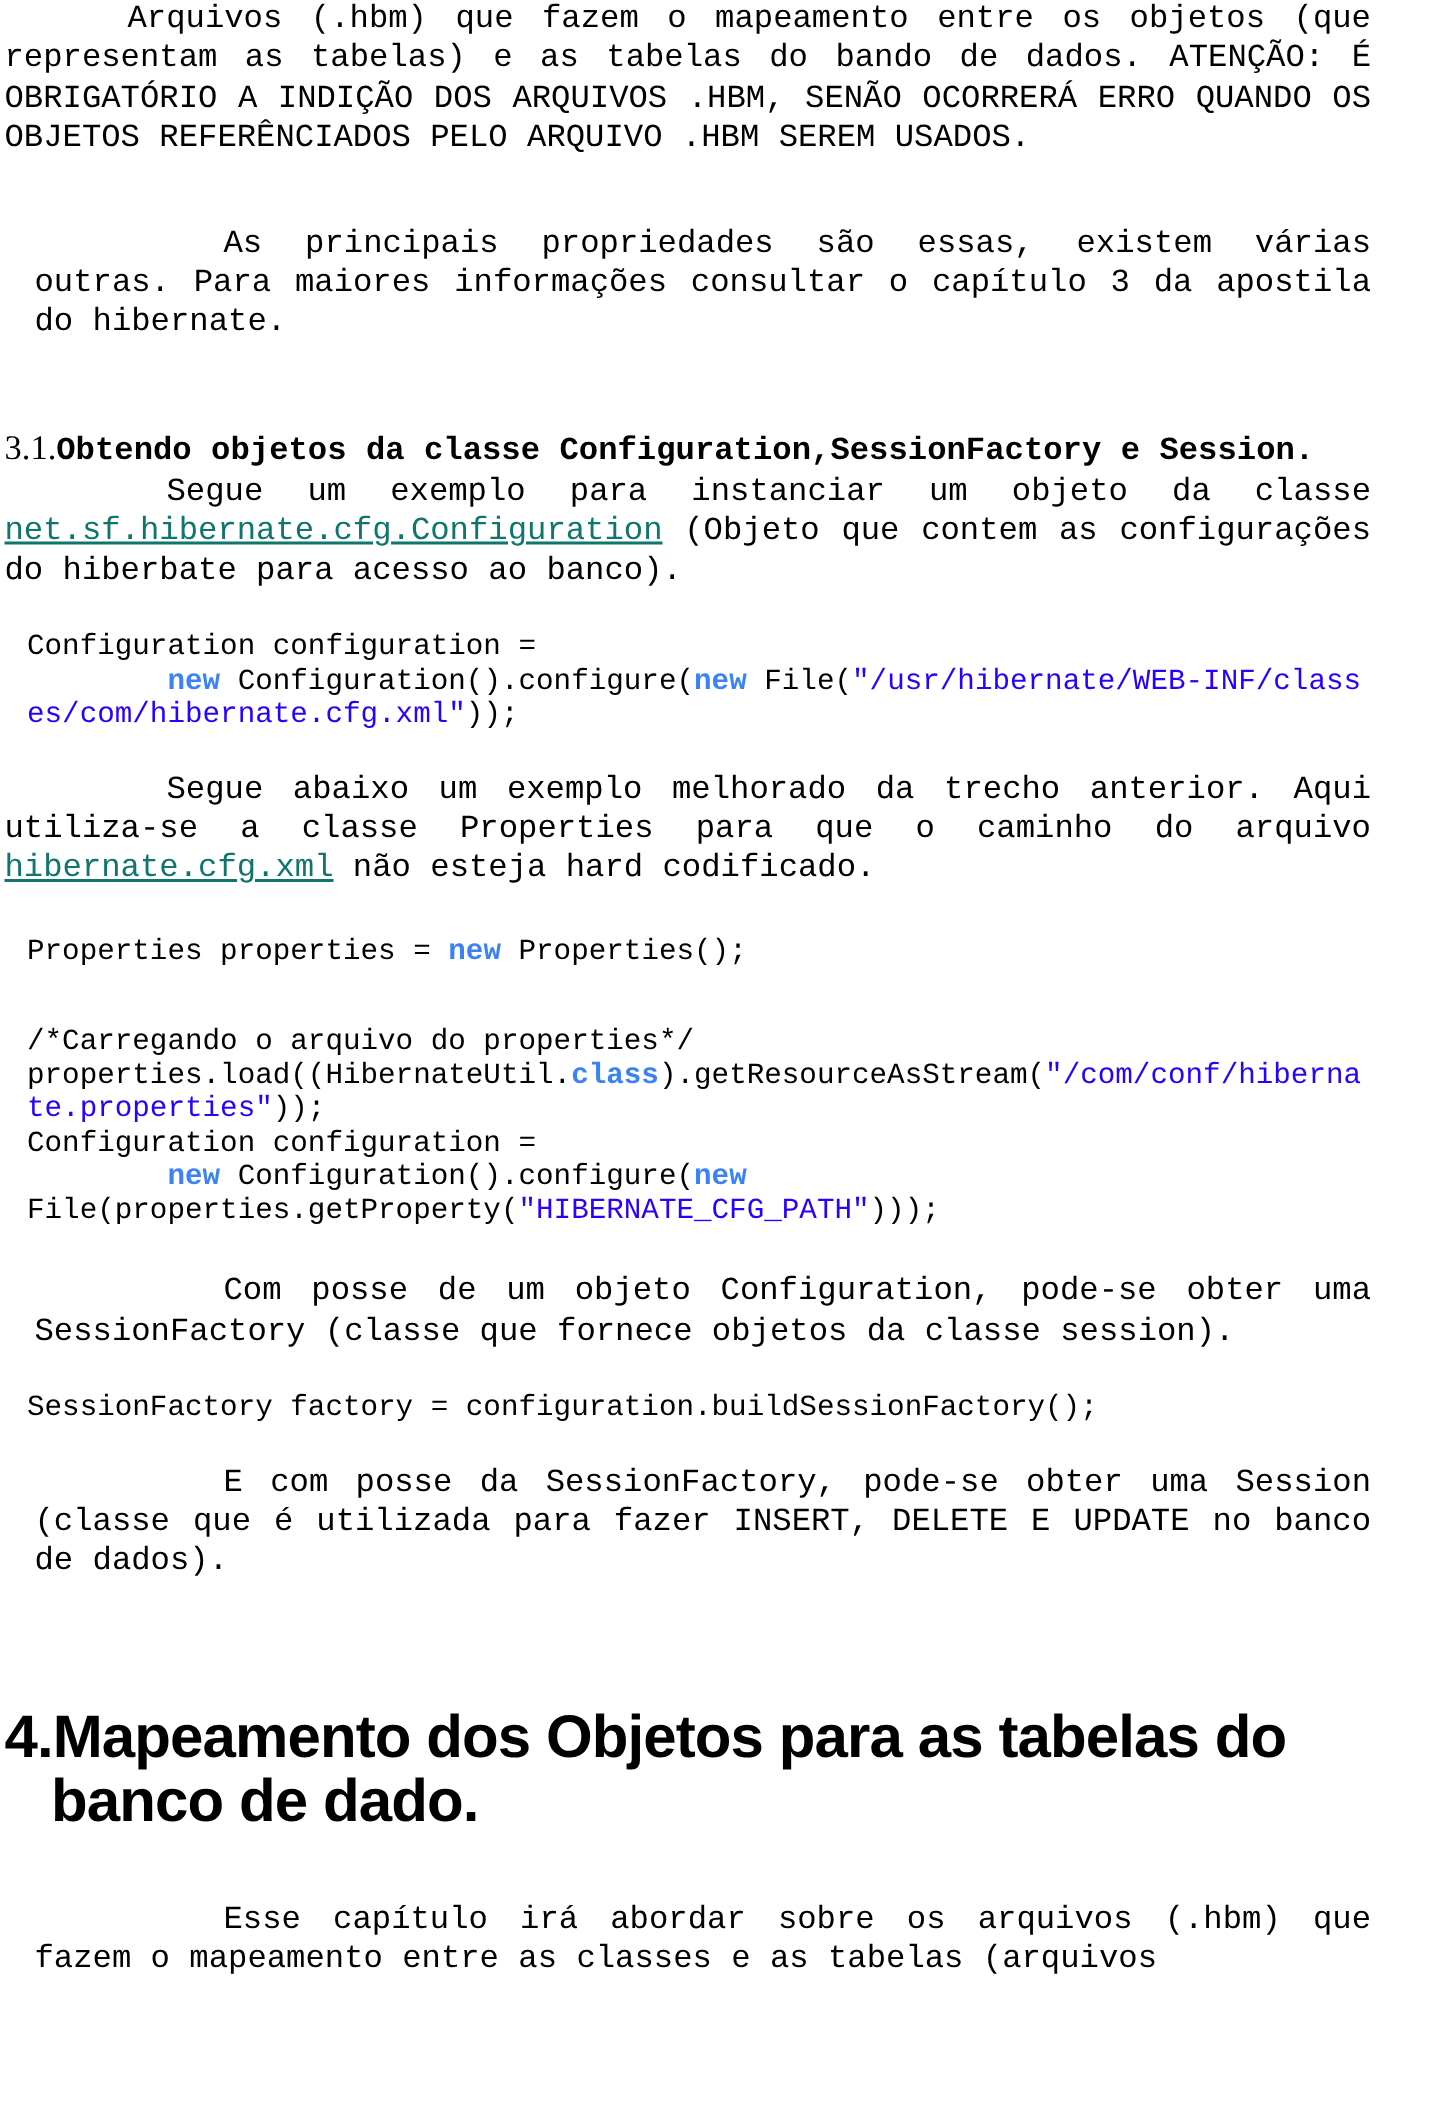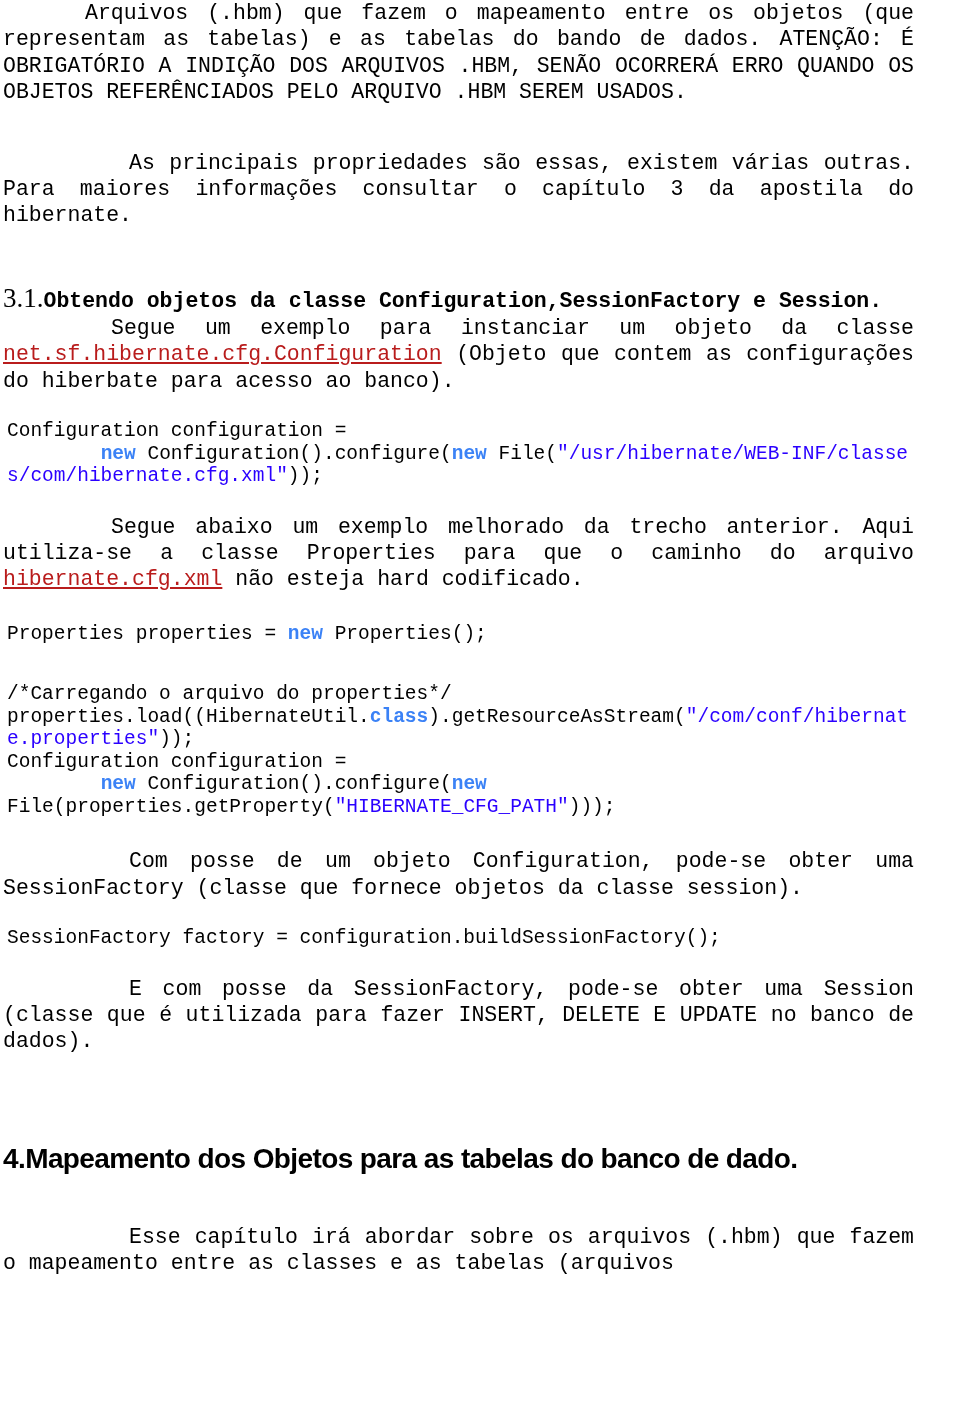--- a/index.html
+++ b/index.html
@@ -28,67 +28,67 @@
     font-size: 21.5px;
     line-height: 26.4px;
     text-align: justify;
     text-align-last: left;
     margin: 0;
     padding: 0 2px 0 3px;
     letter-spacing: 0px;
     word-spacing: 0px;
     white-space: normal;
   }
-  .para.indent { text-indent: 126px; }
+  .para.indent { text-indent: 126px; margin-left: 20px; }
   .para.indent-sm { text-indent: 108px; }
   .para.indent-xs { text-indent: 82px; }
 
   
   .code {
     font-family: "Liberation Mono", "DejaVu Sans Mono", monospace;
     font-size: 19.5px;
     line-height: 22.5px;
     margin: 0;
-    padding: 0 0 0 7px;
+    padding: 0 0 0 18px;
     white-space: pre-wrap;
     word-break: break-all;
     text-align: left;
     color: #000000;
   }
   .kw   { color: #3b82f6; font-weight: bold; }
   .str  { color: #2a00ff; }
 
   
   .link {
-    color: #b91c1c;
+    color: #0f766e;
     text-decoration: underline;
   }
 
   
   .h3 {
     margin: 0;
     padding: 0 2px 0 3px;
     font-size: 21.5px;
     line-height: 27px;
     font-weight: bold;
     font-family: "Liberation Mono", "DejaVu Sans Mono", monospace;
     text-indent: -26px;
     padding-left: 29px;
   }
   .h3 .num {
     font-family: "Liberation Serif", serif;
     font-weight: normal;
-    font-size: 27px;
+    font-size: 23px;
   }
   .h2 {
     margin: 0;
     padding: 0 2px 0 3px;
     font-family: "Liberation Sans", sans-serif;
     font-weight: bold;
-    font-size: 28px;
+    font-size: 40px;
     line-height: 43px;
     letter-spacing: -0.6px;
     text-indent: -31px;
     padding-left: 34px;
   }
   .sp26 { height: 26px; }
   .sp30 { height: 30px; }
   .sp38 { height: 38px; }
   .sp44 { height: 44px; }
   .sp56 { height: 56px; }

